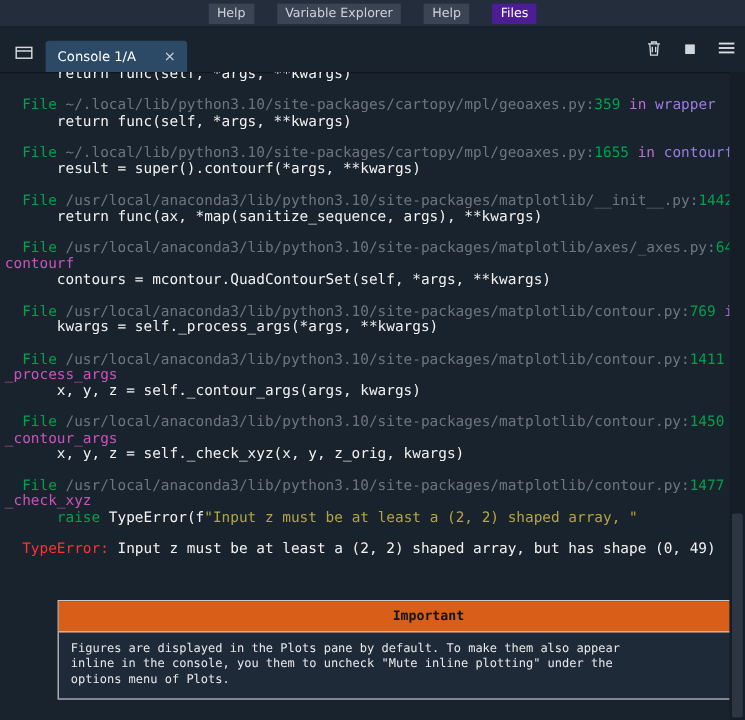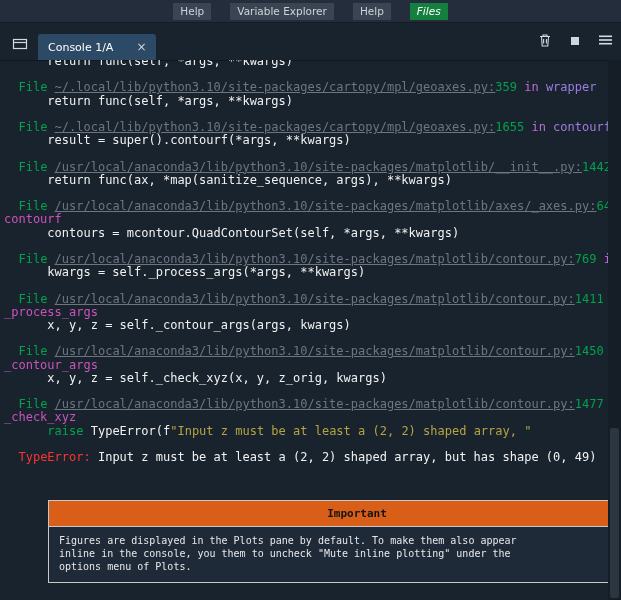--- a/index.html
+++ b/index.html
@@ -12,21 +12,21 @@
 
   
   .top-bar{
     height:22px;background:#232d3b;border-bottom:1px solid #141c25;
     display:flex;align-items:center;justify-content:center;gap:3px;
   }
   .ttab{
     font-size:10.5px;color:#ccd3da;background:#3a4452;
     padding:2px 7px 3px;cursor:default;line-height:12px;
   }
-  .ttab.active{background:#15803d;color:#ffffff;font-style:italic;}
+  .ttab.active{background:#4c1d95;color:#ffffff;}
 
   
   .pane-header{
     height:37px;background:#19232d;display:flex;align-items:center;position:relative;
     border-bottom:1px solid #10161d;
   }
   .icon-btn{background:none;border:none;padding:0;margin:0;cursor:pointer;display:flex;align-items:center;}
   .browse-btn{margin:8px 4px 0 12px;}
   .console-tab{
     align-self:flex-end;height:26px;display:flex;align-items:center;gap:23px;
@@ -46,21 +46,21 @@
   .clines{
     font-family:"DejaVu Sans Mono",monospace;font-size:12px;line-height:13.2px;
     white-space:pre;color:#f1f1f1;
   }
   .cline{min-height:13.2px;}
   .cline.partial{margin-top:-5px;}
   .c-code{color:#f1f1f1;}
   .c-file{color:#00a24b;}
   .c-kw{color:#00a24b;text-align:right;}
   .c-lnum{color:#00a24b;}
-  .c-path{color:#6d7680;text-decoration:underline;}
+  .c-path{color:#6d7680;}
   .c-inkw{color:#bd6bd6;}
   .c-func{color:#9d7ce0;}
   .c-wfunc{color:#cc53bd;}
   .c-err{color:#ff3232;}
   .c-str{color:#b4a443;}
 
   
   .notice{
     margin:36px 0 0 44px;width:618px;box-sizing:border-box;
     border:1px solid #c8c8c8;background:#1e2a38;

